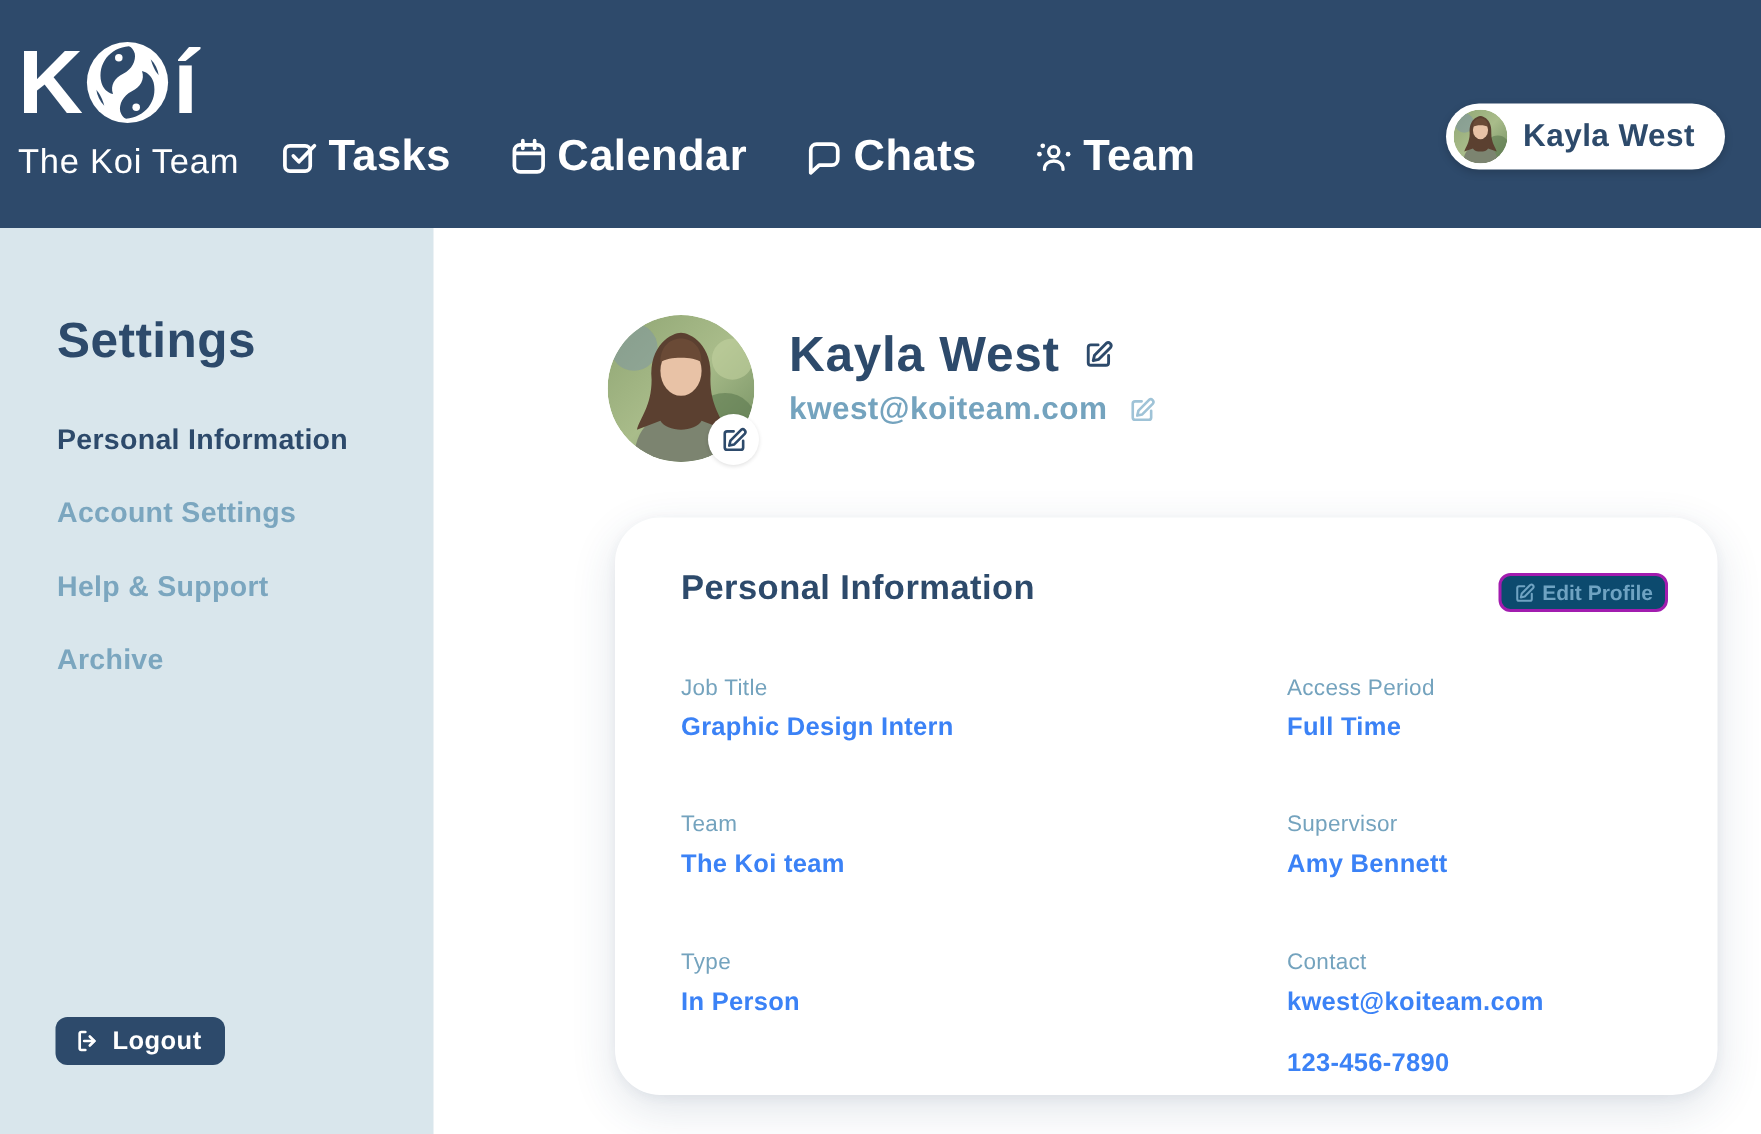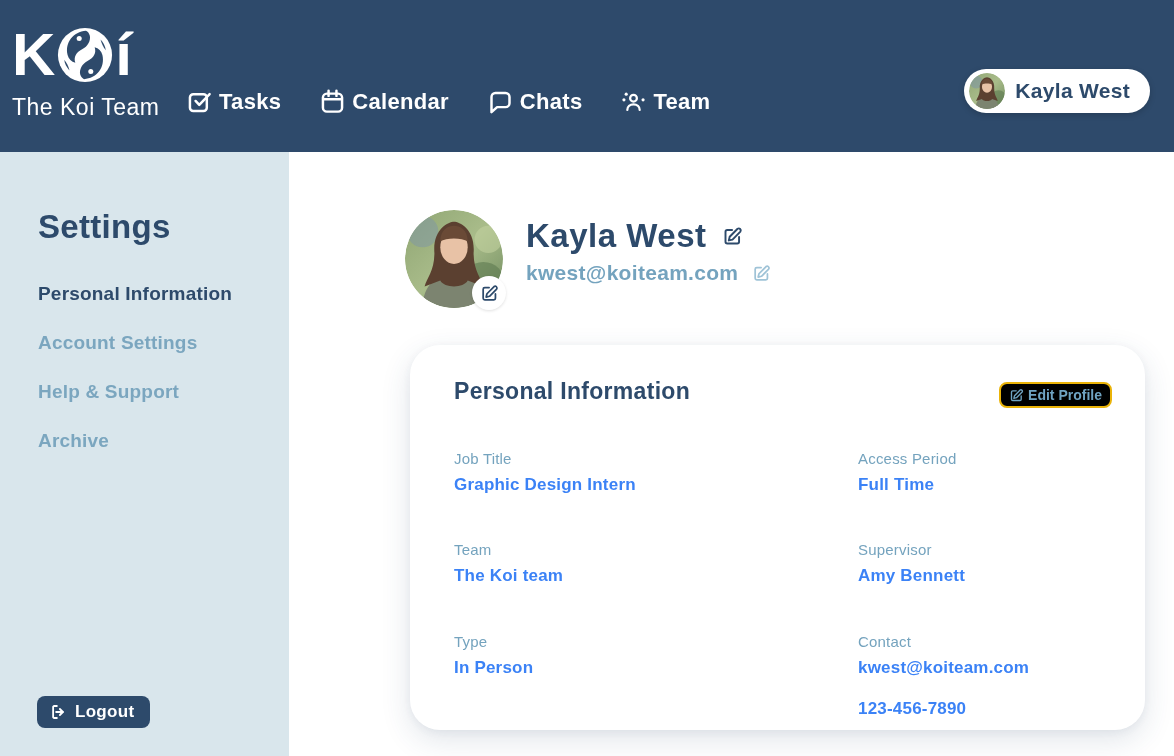--- a/index.html
+++ b/index.html
@@ -26,21 +26,21 @@
   .logo-tagline {
     font-size: 23px; font-weight: 500; color: #fff; margin-top: 2px;
     letter-spacing: 0.5px; white-space: nowrap;
   }
   .main-nav {
     position: absolute; left: 186px; top: 88px;
     display: flex; align-items: center; gap: 38px;
   }
   .nav-item {
     display: flex; align-items: center; gap: 6px;
-    color: #fff; font-size: 22px; font-weight: 600; cursor: pointer;
+    color: #fff; font-size: 29px; font-weight: 600; cursor: pointer;
     letter-spacing: 0.3px;
   }
   .nav-item svg { width: 27px; height: 27px; display: block; }
   .user-pill {
     position: absolute; right: 24px; top: 69px; height: 44px;
     background: #ffffff; border-radius: 22px;
     display: flex; align-items: center; padding: 0 20px 0 5px; gap: 10px;
     box-shadow: 0 2px 6px rgba(0,0,0,0.18); cursor: pointer;
   }
   .user-pill .avatar-sm { width: 36px; height: 36px; border-radius: 50%; overflow: hidden; }
@@ -56,21 +56,21 @@
     font-size: 33px; font-weight: 700; color: #2d4a6b; letter-spacing: 0.3px;
   }
   .sidebar-menu { position: absolute; left: 38px; top: 131px; }
   .sidebar-item {
     font-size: 19px; font-weight: 600; color: #7ba6bf;
     margin-bottom: 27px; line-height: 22px; cursor: pointer;
     letter-spacing: 0.2px; white-space: nowrap;
   }
   .sidebar-item.active { color: #2d4a6b; }
   .logout-btn {
-    position: absolute; left: 37px; bottom: 28px;
+    position: absolute; left: 37px; bottom: 46px;
     background: #2d4a6b; color: #fff; border: none; border-radius: 8px;
     display: flex; align-items: center; gap: 8px;
     font-family: "Liberation Sans", sans-serif;
     font-size: 17px; font-weight: 700; padding: 6px 16px 6px 12px; cursor: pointer;
     letter-spacing: 0.3px;
   }
   .logout-btn svg { width: 18px; height: 18px; }
 
   
   .main { position: absolute; left: 325px; top: 152px; right: 0; bottom: 0; background: #fff; }
@@ -101,21 +101,21 @@
   .info-card {
     position: absolute; left: 85px; top: 193px; width: 735px; height: 385px;
     background: #fff; border-radius: 30px;
     box-shadow: 0 10px 30px rgba(45,74,107,0.14), 0 2px 8px rgba(45,74,107,0.06);
     padding: 33px 33px 0 44px;
   }
   .card-header { display: flex; justify-content: space-between; align-items: flex-start; }
   .card-title { font-size: 23px; font-weight: 700; color: #2d4a6b; letter-spacing: 0.3px; }
   .edit-profile-btn {
     display: flex; align-items: center; gap: 4px;
-    background: #000000; border: 2px solid #eab308; border-radius: 8px;
+    background: #0c4a6e; border: 2px solid #a21caf; border-radius: 8px;
     color: #6fa3c2; font-family: "Liberation Sans", sans-serif;
     font-size: 14px; font-weight: 600; padding: 3px 8px; cursor: pointer;
     margin-top: 4px;
   }
   .edit-profile-btn svg { width: 15px; height: 15px; }
 
   .fields-grid {
     margin-top: 42px;
     display: grid; grid-template-columns: 404px auto; row-gap: 46px;
   }

